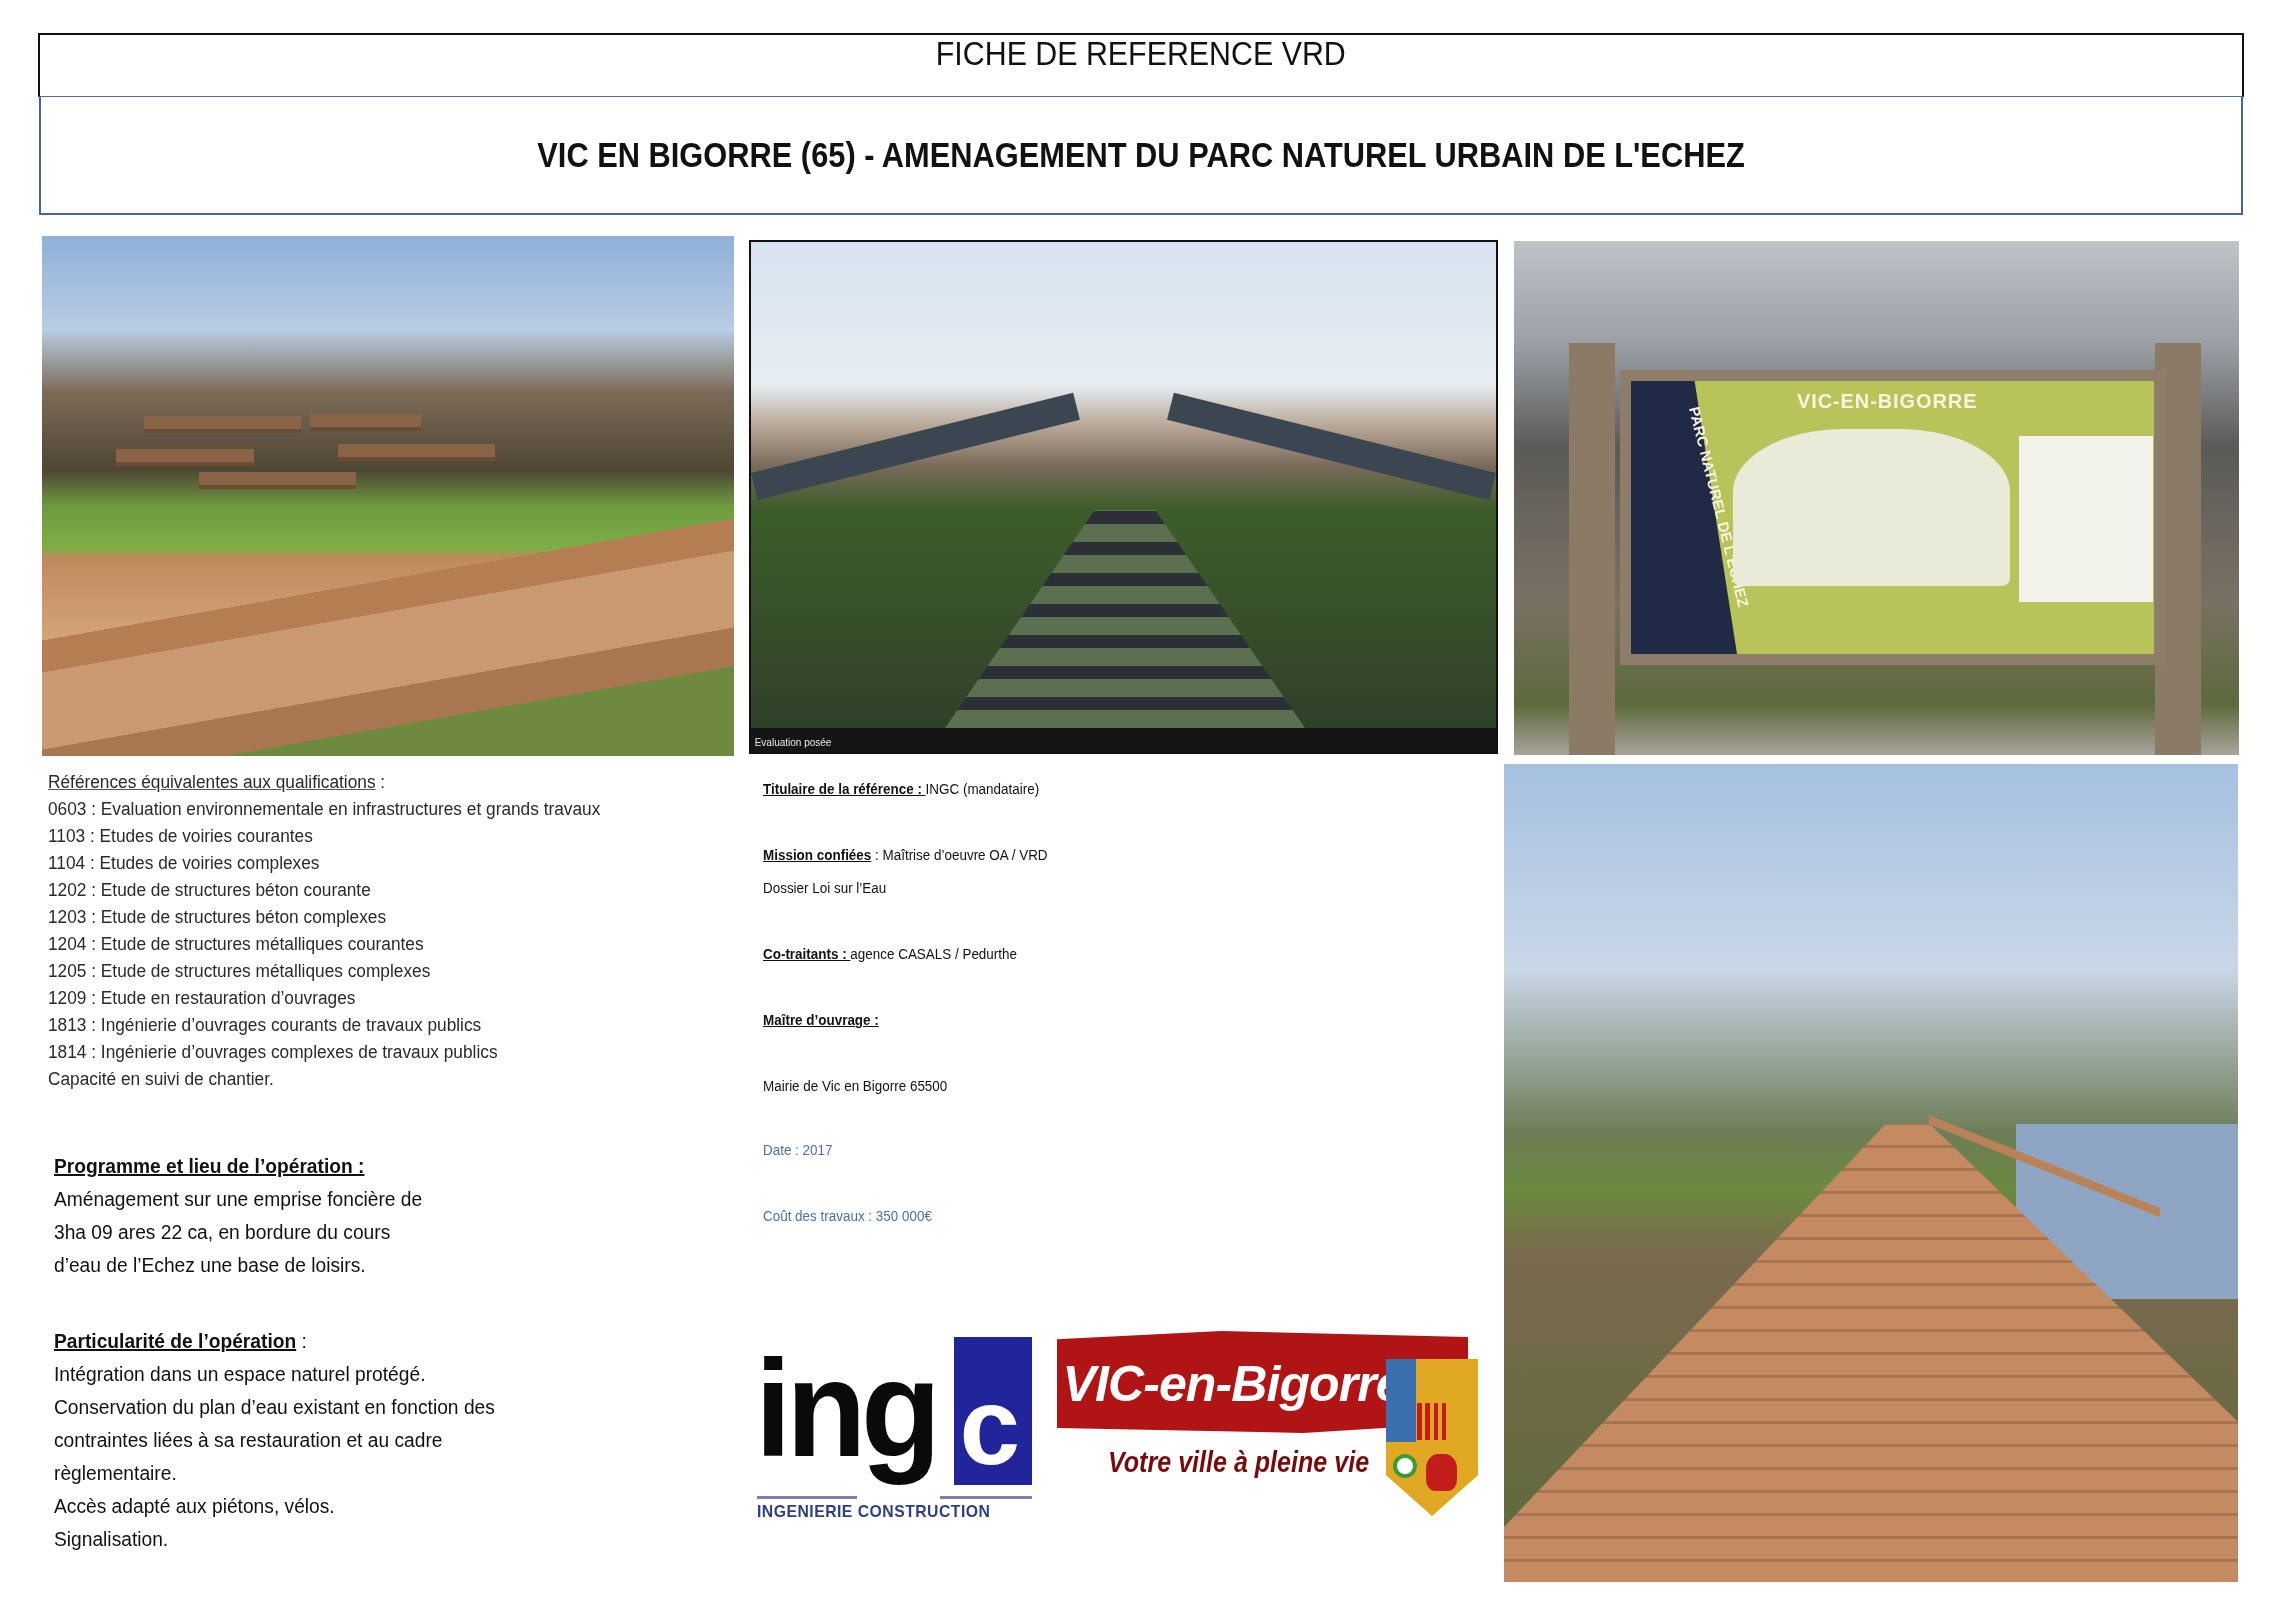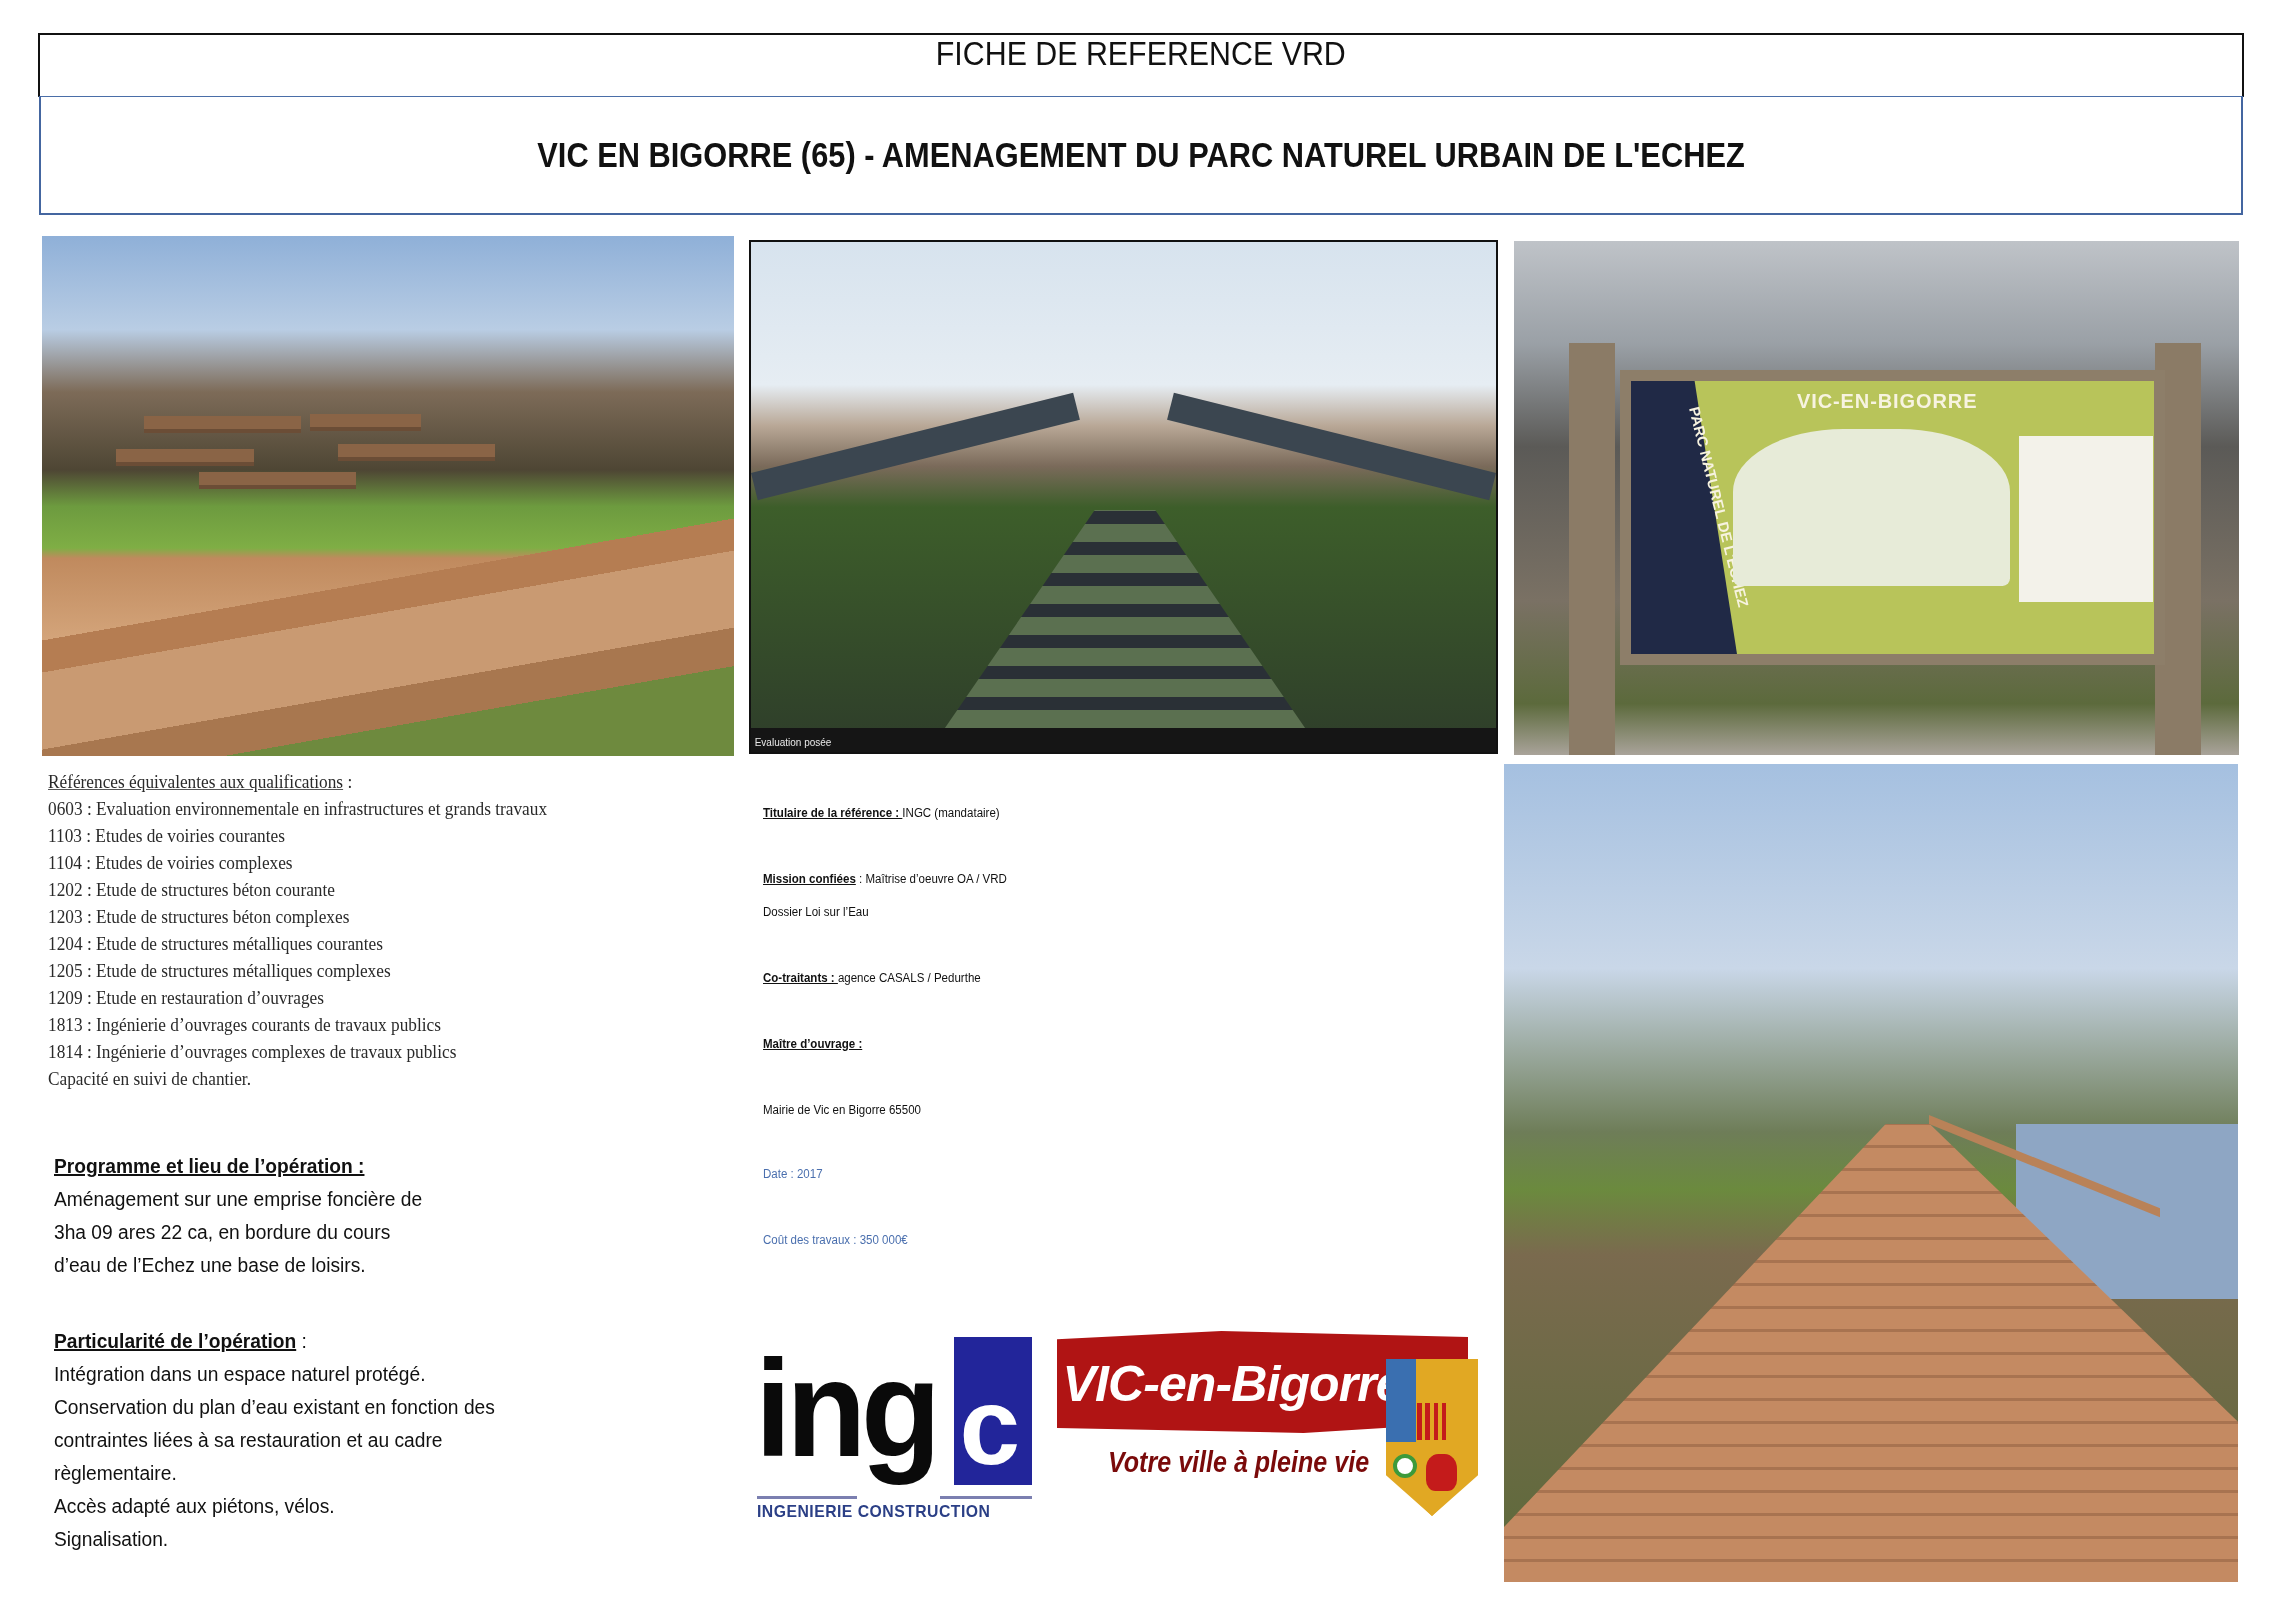--- a/index.html
+++ b/index.html
@@ -94,33 +94,33 @@
   .photo-walkway .water {
     position: absolute; right: 0; top: 360px; width: 222px; height: 175px; background: #8ea6c4;
   }
   .photo-walkway .rail {
     position: absolute; left: 425px; top: 351px; width: 231px; height: 157px;
     border-top: 9.2px solid #b98258; transform: skewY(22deg); transform-origin: left top;
   }
 
   .refs {
     position: absolute; left: 48px; top: 769px; width: 683px;
-    font-size: 18px; line-height: 27px; color: #2a2a2a; font-family: Liberation Serif, serif;
+    font-size: 18px; line-height: 27px; color: #2a2a2a; font-family: Liberation Sans, sans-serif;
     filter: blur(0.2px);
   }
   .refs .refs-title { text-decoration: underline; text-decoration-color: #555; }
   .refs div { white-space: nowrap; transform: scaleX(0.96); transform-origin: left; }
 
   .left-text { position: absolute; left: 54px; width: 646px; font-size: 20px; line-height: 33px; color: #111; margin-top: 47px; }
   .prog { top: 1103px; }
   .part { top: 1278px; }
   .heading-u { font-weight: bold; text-decoration: underline; }
   .left-text div { white-space: nowrap; transform: scaleX(0.96); transform-origin: left; }
 
-  .mid-text { position: absolute; left: 763px; top: 773px; width: 665px; font-size: 12px; line-height: 33px; color: #111; margin-top: 24px; }
+  .mid-text { position: absolute; left: 763px; top: 773px; width: 665px; font-size: 14px; line-height: 33px; color: #111; }
   .mid-text .row { white-space: nowrap; transform: scaleX(0.96); transform-origin: left; }
   .mid-text .gap { height: 33px; }
   .blue-text { color: #4a6fae; }
 
   .logo-ingc { position: absolute; left: 755px; top: 1311px; width: 277px; height: 203px; text-decoration: underline; }
   .logo-ingc .ing {
     position: absolute; left: 0; top: 28px; font-size: 138px; font-weight: bold; letter-spacing: -5.5px;
     color: #0a0a0a; line-height: 1; transform: scaleX(0.95); transform-origin: left;
   }
   .logo-ingc .cbox {

